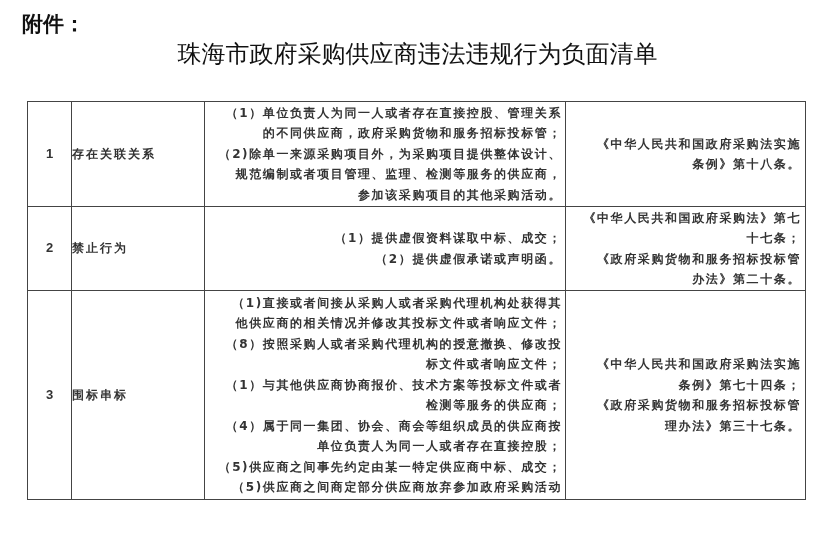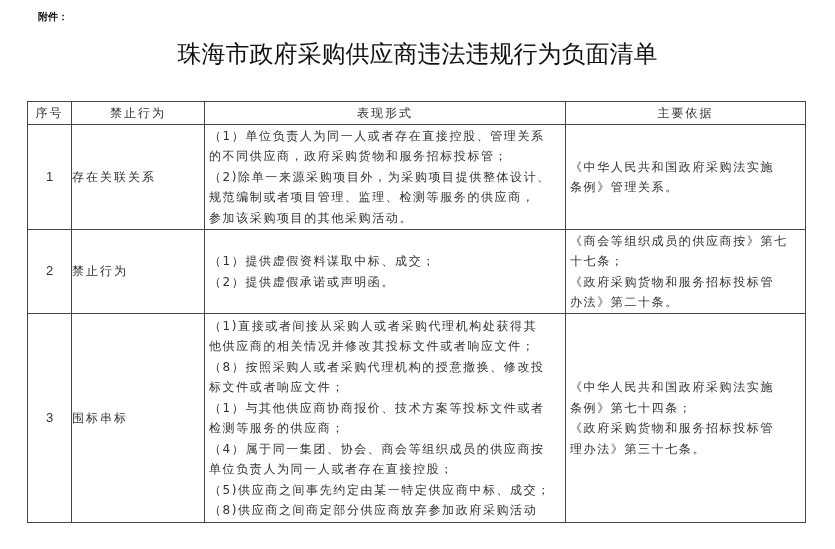--- a/index.html
+++ b/index.html
@@ -1,95 +1,89 @@
 <!DOCTYPE html>
 <html><head>
 <meta charset="utf-8">
 <style>
   html, body { margin:0; padding:0; background:#ffffff; }
   body { width:835px; height:549px; position:relative; overflow:hidden;
          font-family:"DejaVu Sans", sans-serif; color:#222; }
-  .attach { position:absolute; left:22px; top:10px; font-size:10px; font-weight:bold; color:#111;margin-left:16px; }
+  .attach { position:absolute; left:22px; top:10px; font-size:21px; font-weight:bold; color:#111; }
   .title { position:absolute; left:0; width:835px; top:38px; text-align:center;
            font-family:"DejaVu Serif", serif; font-size:24px; color:#111; letter-spacing:0px; }
   table { position:absolute; left:27px; top:101px; border-collapse:collapse; table-layout:fixed; }
-  td, th { border:1.5px solid #444; font-size:12px; color:#333; padding:0; line-height:20.5px; }
+  td, th { border:1.5px solid #444; font-size:12px; color:#333; padding:0; line-height:20.5px;font-weight:bold; }
   th { font-weight:normal; height:22px; text-align:center; letter-spacing:2px; }
   td.c { text-align:left; letter-spacing:2px; }
   td.num { text-align:center; font-family:"Liberation Sans", sans-serif; font-size:13px; }
   td.txt { padding:0 3px 0 4px; letter-spacing:1.6px; text-align:justify; vertical-align:middle; }
   td.basis { padding:0 4px; letter-spacing:1.6px; vertical-align:middle; }
-  .line { display:block; white-space:nowrap; overflow:hidden; }
+  .line { display:block; white-space:nowrap; overflow:hidden;text-align:right; }
 </style>
 </head>
 <body>
 
 <div class="attach">附件：</div>
 <div class="title">珠海市政府采购供应商违法违规行为负面清单</div>
 
 <table>
   <colgroup>
     <col style="width:44px">
     <col style="width:133px">
     <col style="width:361px">
     <col style="width:240px">
   </colgroup>
   <tbody>
-      <tr>
-    <th>序号</th>
-    <th>禁止行为</th>
-    <th>表现形式</th>
-    <th>主要依据</th>
-  </tr>
 
   <tr style="height:105px">
     <td class="num">1</td>
     <td class="c">存在关联关系</td>
     <td class="txt">
       <span class="line">（1）单位负责人为同一人或者存在直接控股、管理关系</span>
       <span class="line">的不同供应商，政府采购货物和服务招标投标管；</span>
       <span class="line">（2)除单一来源采购项目外，为采购项目提供整体设计、</span>
       <span class="line">规范编制或者项目管理、监理、检测等服务的供应商，</span>
       <span class="line">参加该采购项目的其他采购活动。</span>
     </td>
     <td class="basis">
       <span class="line">《中华人民共和国政府采购法实施</span>
-      <span class="line">条例》管理关系。</span>
+      <span class="line">条例》第十八条。</span>
     </td>
   </tr>
 
   <tr style="height:84px">
     <td class="num">2</td>
     <td class="c">禁止行为</td>
     <td class="txt">
       <span class="line">（1）提供虚假资料谋取中标、成交；</span>
       <span class="line">（2）提供虚假承诺或声明函。</span>
     </td>
     <td class="basis">
-      <span class="line">《商会等组织成员的供应商按》第七</span>
+      <span class="line">《中华人民共和国政府采购法》第七</span>
       <span class="line">十七条；</span>
       <span class="line">《政府采购货物和服务招标投标管</span>
       <span class="line">办法》第二十条。</span>
     </td>
   </tr>
 
   <tr style="height:209px">
     <td class="num">3</td>
     <td class="c">围标串标</td>
     <td class="txt">
       <span class="line">（1)直接或者间接从采购人或者采购代理机构处获得其</span>
       <span class="line">他供应商的相关情况并修改其投标文件或者响应文件；</span>
       <span class="line">（8）按照采购人或者采购代理机构的授意撤换、修改投</span>
       <span class="line">标文件或者响应文件；</span>
       <span class="line">（1）与其他供应商协商报价、技术方案等投标文件或者</span>
       <span class="line">检测等服务的供应商；</span>
       <span class="line">（4）属于同一集团、协会、商会等组织成员的供应商按</span>
       <span class="line">单位负责人为同一人或者存在直接控股；</span>
       <span class="line">（5)供应商之间事先约定由某一特定供应商中标、成交；</span>
-      <span class="line">（8)供应商之间商定部分供应商放弃参加政府采购活动</span>
+      <span class="line">（5)供应商之间商定部分供应商放弃参加政府采购活动</span>
     </td>
     <td class="basis">
       <span class="line">《中华人民共和国政府采购法实施</span>
       <span class="line">条例》第七十四条；</span>
       <span class="line">《政府采购货物和服务招标投标管</span>
       <span class="line">理办法》第三十七条。</span>
     </td>
   </tr>
 </tbody>
   </table>

